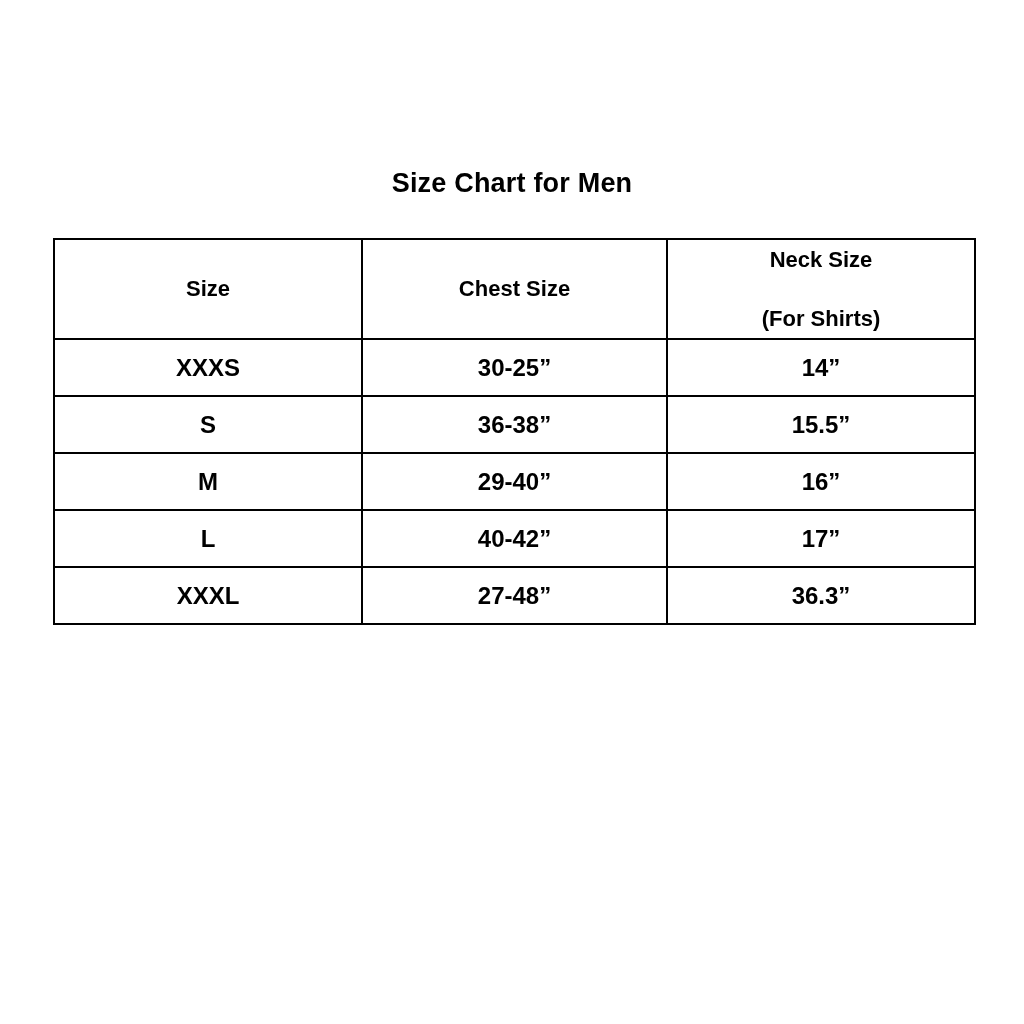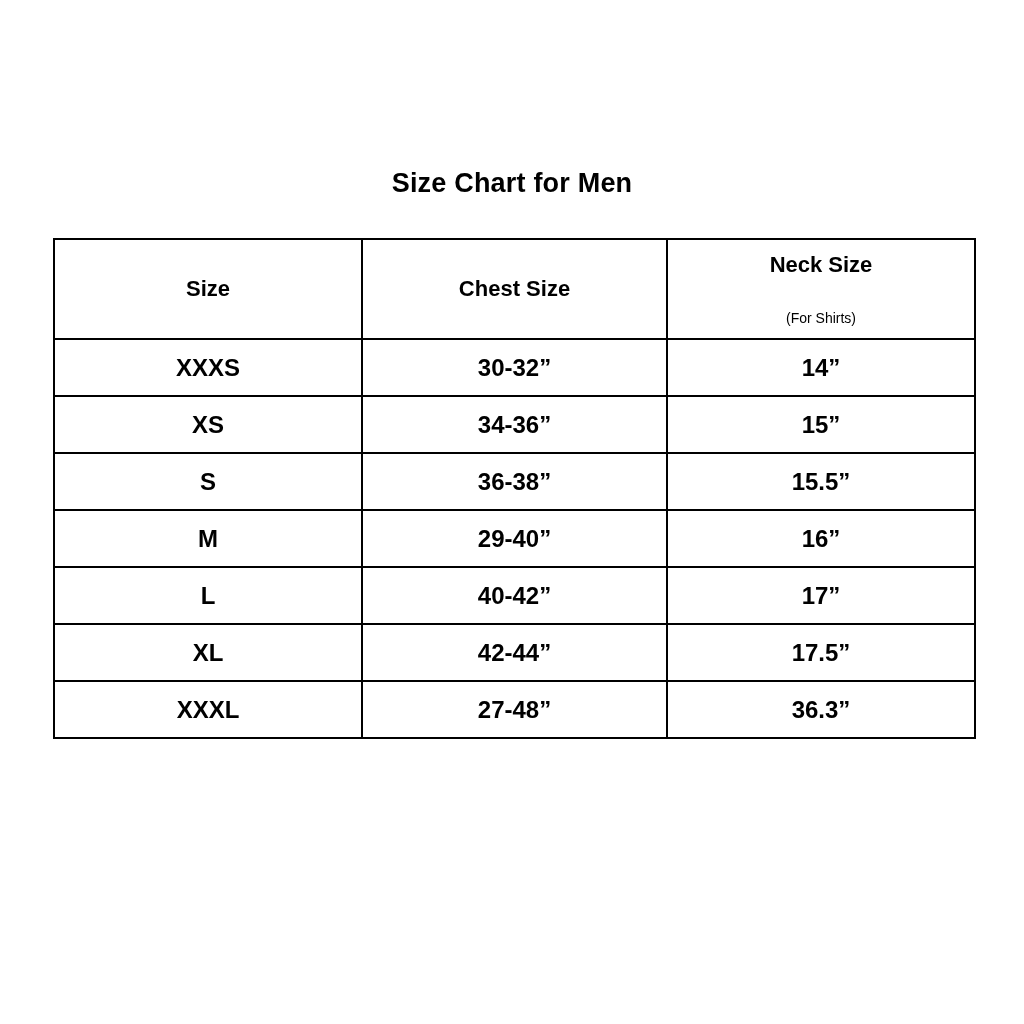--- a/index.html
+++ b/index.html
@@ -57,22 +57,22 @@
   table.size-table td {
     font-size: 24px;
     height: 53px;
     vertical-align: middle;
   }
   col.c-size { width: 308px; }
   col.c-chest { width: 305px; }
   col.c-neck { width: 308px; }
   .hdr-sub {
     display: block;
-    font-size: 14px;
-    font-weight: normal;
+    font-size: 22px;
+    font-weight: bold;
     margin-top: 32px;
   }
 </style>
 </head>
 <body>
 
 <div class="page">
 
   <div class="chart-title">Size Chart for Men</div>
 
@@ -93,49 +93,39 @@
           </th>
           <th>
             <span>Neck Size</span>
             <span class="hdr-sub">(For Shirts)</span>
           </th>
         </tr>
       </thead>
       <tbody>
         <tr>
           <td>XXXS</td>
-          <td>30-32”</td>
+          <td>30-25”</td>
           <td>14”</td>
-        </tr>
-        <tr>
-          <td>XS</td>
-          <td>34-36”</td>
-          <td>15”</td>
         </tr>
         <tr>
           <td>S</td>
           <td>36-38”</td>
           <td>15.5”</td>
         </tr>
         <tr>
           <td>M</td>
           <td>29-40”</td>
           <td>16”</td>
         </tr>
         <tr>
           <td>L</td>
           <td>40-42”</td>
           <td>17”</td>
         </tr>
         <tr>
-          <td>XL</td>
-          <td>42-44”</td>
-          <td>17.5”</td>
-        </tr>
-        <tr>
           <td>XXXL</td>
           <td>27-48”</td>
           <td>36.3”</td>
         </tr>
       </tbody>
     </table>
   </div>
 
 </div>
 

